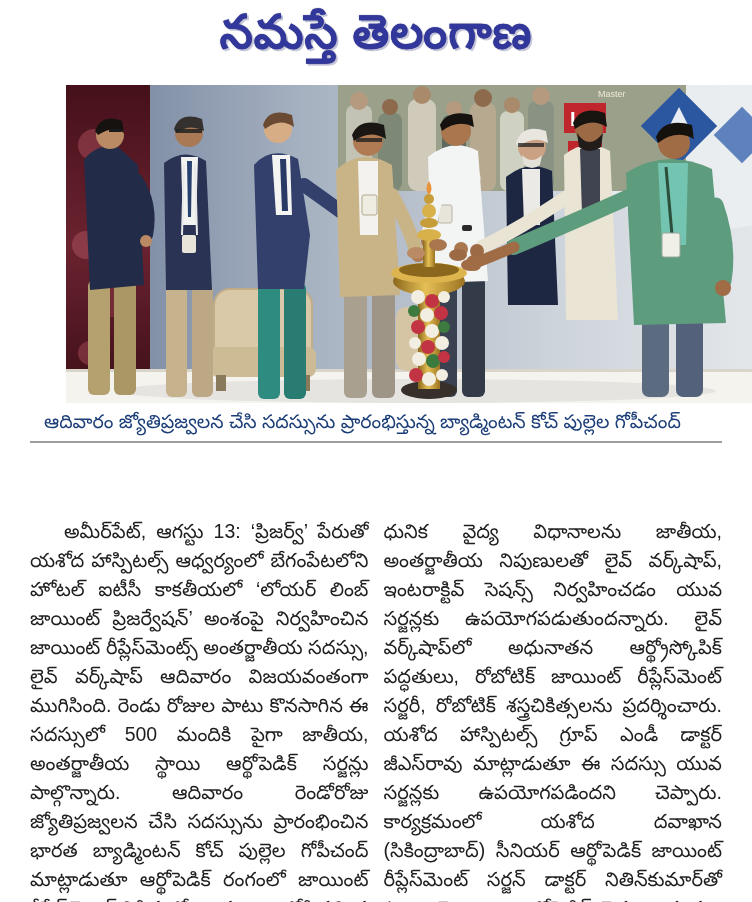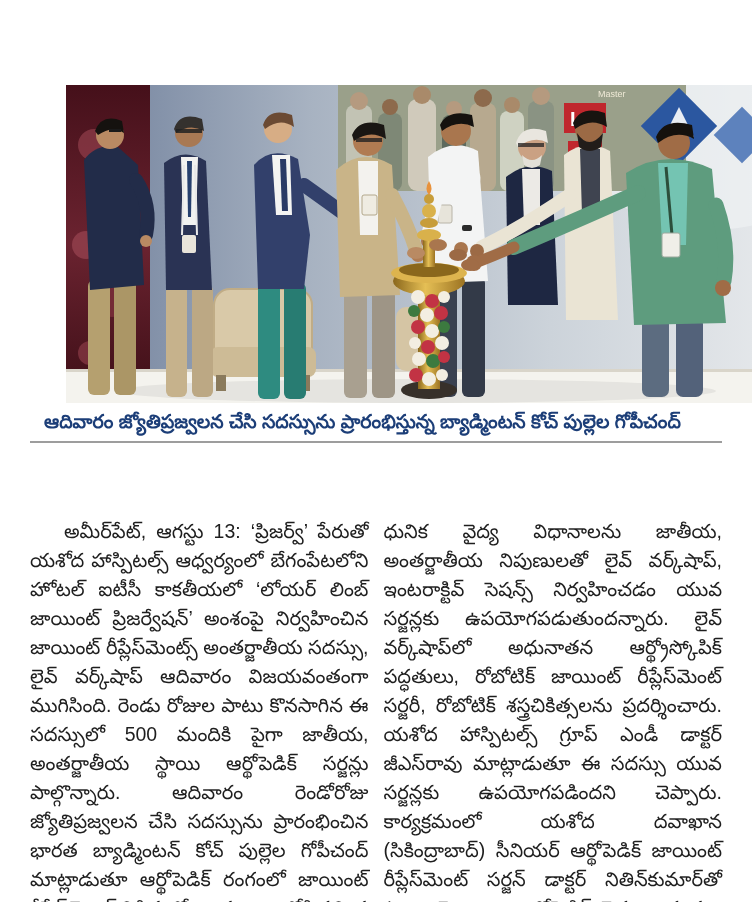--- a/index.html
+++ b/index.html
@@ -10,38 +10,39 @@
     position:absolute; top:4px; left:0; width:752px; text-align:center;
     font-size:47px; font-weight:bold; color:#32379b; letter-spacing:1px;
     text-shadow:0 0 1px #22246e, 2px 2px 0 rgba(34,36,110,.25);
   }
 
   .photo-wrap { position:absolute; left:30px; top:85px; width:692px; height:318px; overflow:hidden;margin-left:36px; }
   .photo-wrap svg { display:block; }
 
   .caption {
     position:absolute; left:30px; top:408px; width:692px;
-    font-size:19px; font-weight:700; color:#1c3e78; line-height:24px;
+    font-size:19px; font-weight:400; color:#1c3e78; line-height:24px;
     padding:2px 0 7px 14px; border-bottom:2px solid #9d9d9d;
   }
 
   .headline {
     position:absolute; left:18px; top:452px; width:716px; text-align:center;
     font-size:37px; font-weight:800; color:#0c0c0c; line-height:52px; letter-spacing:0;
   }
 
   .body-cols { position:absolute; left:30px; top:517px; width:692px; display:flex; gap:15px; }
   .col { flex:1; font-size:19.5px; line-height:29px; color:#1e1e1e; text-align:justify; }
   .col.first { text-indent:34px; }
 </style>
 </head>
 <body>
 
 <div class="page">
 
+  <div class="masthead">నమస్తే తెలంగాణ</div>
 
   <div class="photo-wrap">
     <svg width="692" height="318" viewBox="0 0 692 318" xmlns="http://www.w3.org/2000/svg">
       <defs>
         <linearGradient id="wall" x1="0" y1="0" x2="1" y2="0">
           <stop offset="0" stop-color="#6f7f9b"></stop>
           <stop offset="0.35" stop-color="#a7b2c1"></stop>
           <stop offset="0.7" stop-color="#ccd3da"></stop>
           <stop offset="1" stop-color="#e4e7ea"></stop>
         </linearGradient>

